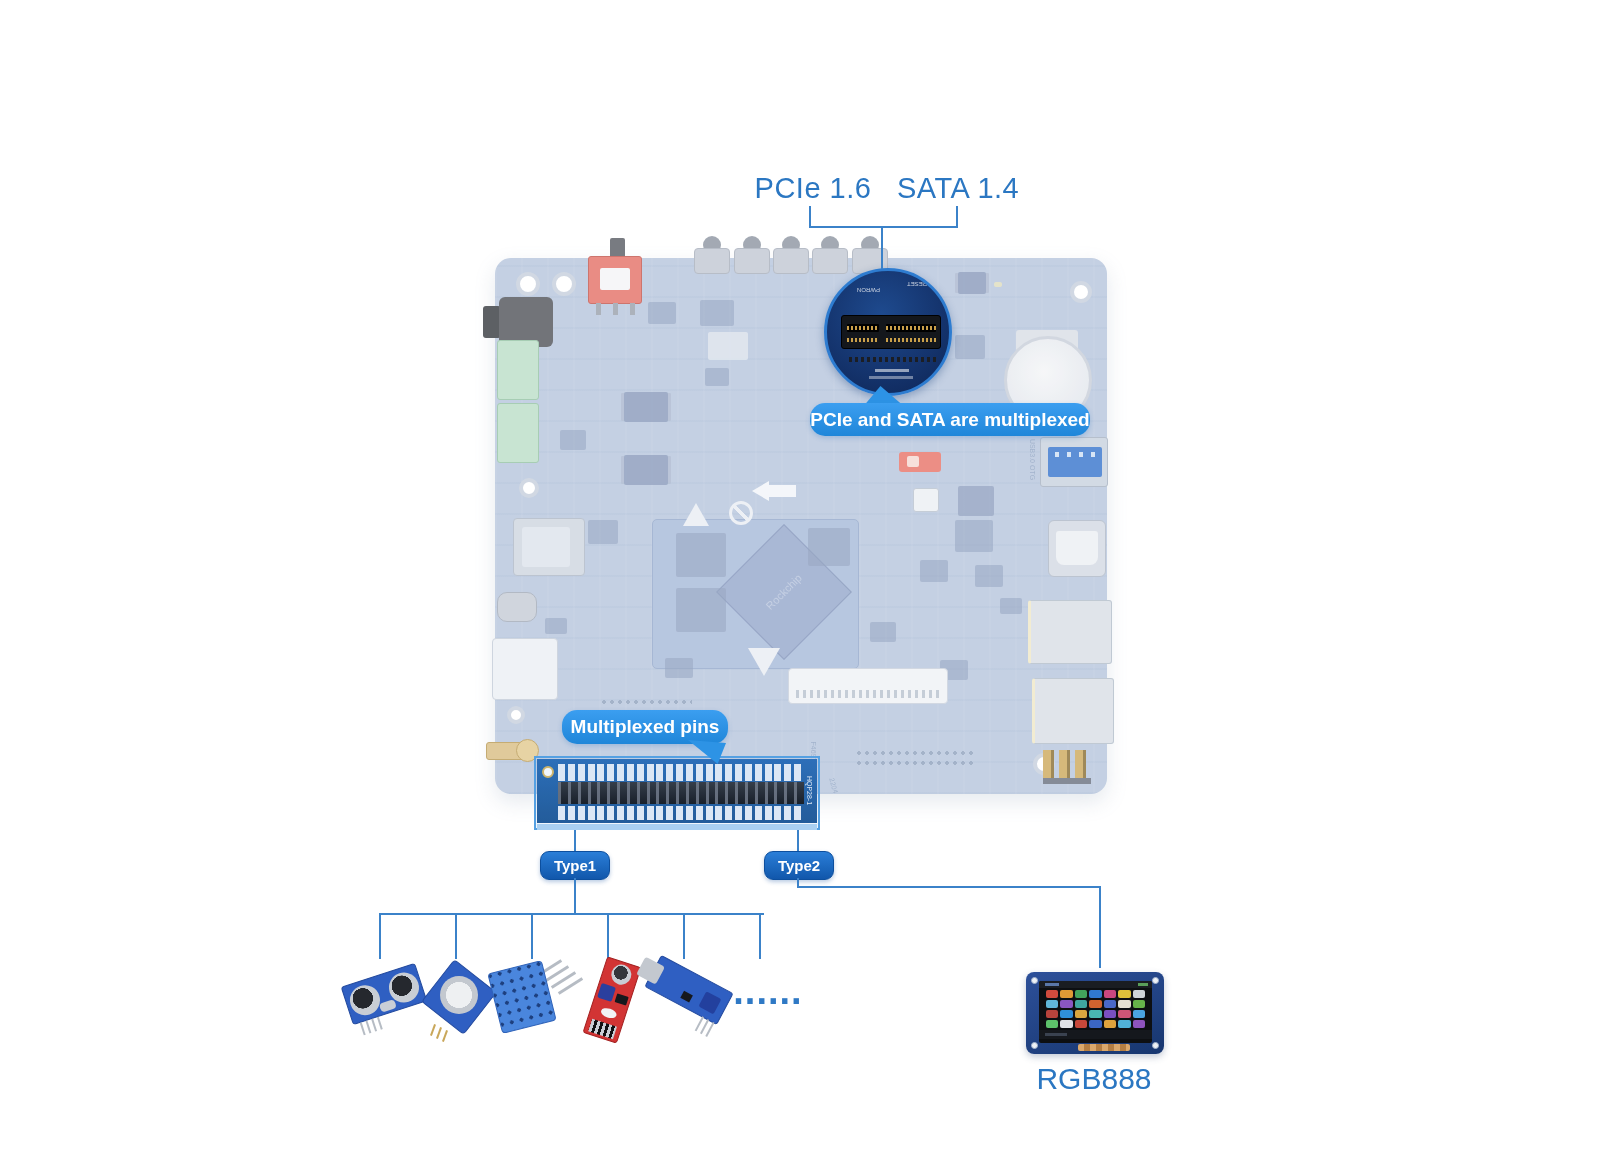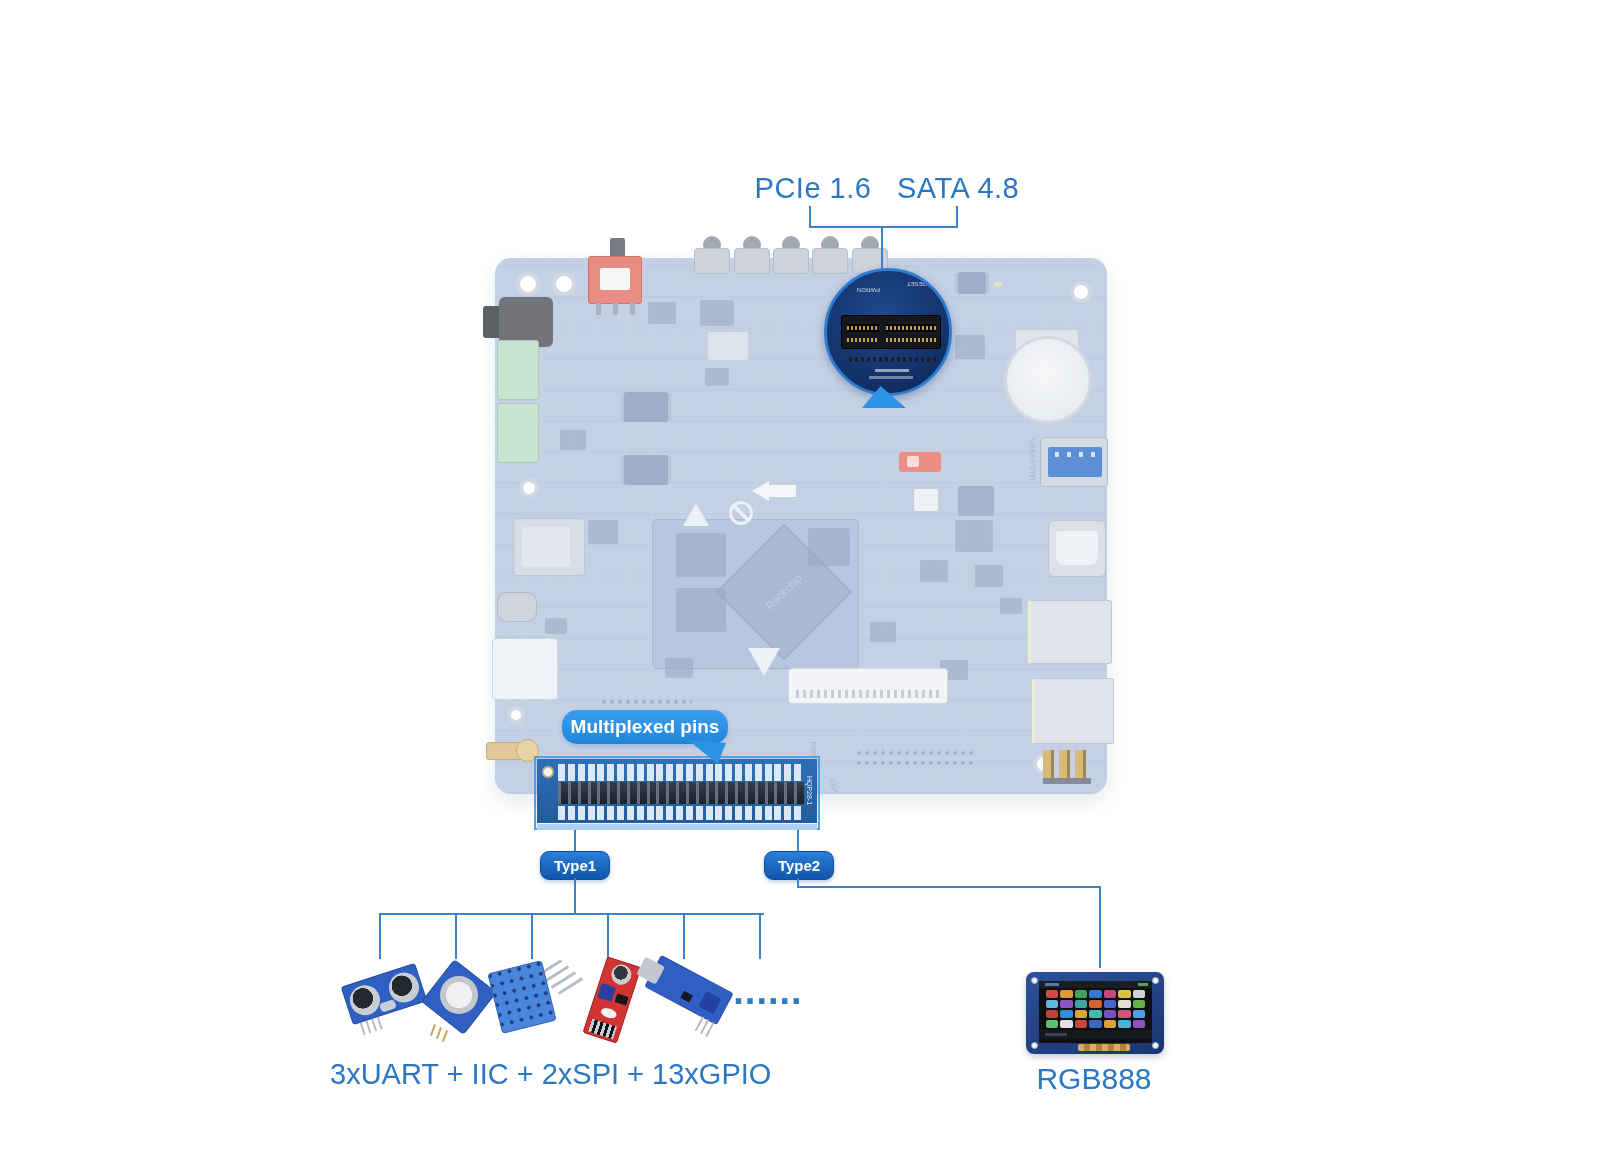--- a/index.html
+++ b/index.html
@@ -202,27 +202,30 @@
       <div class="goldrow" style="left:44px;top:10px;width:50px;"></div>
       <div class="goldrow" style="left:5px;top:22px;width:32px;"></div>
       <div class="goldrow" style="left:44px;top:22px;width:50px;"></div>
     </div>
     <div class="goldrow" style="left:22px;top:86px;width:88px;height:5px;background:repeating-linear-gradient(90deg,#1b1e24 0 3px,transparent 3px 6px);"></div>
     <div class="abs" style="left:48px;top:98px;width:34px;height:3px;background:rgba(255,255,255,.55);"></div>
     <div class="abs" style="left:42px;top:105px;width:44px;height:3px;background:rgba(255,255,255,.4);"></div>
   </div>
 
   <div class="biglabel" style="left:753px;top:172px;width:120px;">PCIe 1.6</div>
-  <div class="biglabel" style="left:897px;top:172px;width:120px;">SATA 4.8</div>
+  <div class="biglabel" style="left:897px;top:172px;width:120px;">SATA 1.4</div>
   <div class="cline" style="left:809px;top:206px;width:2px;height:22px;"></div>
   <div class="cline" style="left:956px;top:206px;width:2px;height:22px;"></div>
   <div class="cline" style="left:809px;top:226px;width:149px;height:2px;"></div>
   <div class="cline" style="left:881px;top:226px;width:2px;height:43px;"></div>
 
   <div class="tail" style="left:862px;top:386px;width:44px;height:22px;clip-path:polygon(42% 0,0 100%,100% 100%);"></div>
+  <div class="bubble" style="left:810px;top:403px;width:280px;height:33px;font-size:19px;">
+    <span>PCIe and SATA are multiplexed</span>
+  </div>
   <div class="bubble" style="left:562px;top:710px;width:166px;height:34px;font-size:19px;">
     <span>Multiplexed pins</span>
   </div>
   <div class="tail" style="left:688px;top:740px;width:38px;height:24px;clip-path:polygon(0 0,100% 12%,78% 100%);"></div>
 
   <div class="cline" style="left:574px;top:830px;width:2px;height:21px;"></div>
   <div class="cline" style="left:797px;top:830px;width:2px;height:21px;"></div>
   <div class="badge" style="left:540px;top:851px;">
     <span>Type1</span>
   </div>
@@ -287,23 +290,20 @@
       <div class="pin" style="left:64px;top:34px;width:2px;height:16px;"></div>
       <div class="pin" style="left:70px;top:34px;width:2px;height:16px;"></div>
       <div class="pin" style="left:76px;top:34px;width:2px;height:16px;"></div>
     </div>
   </div>
 
   <div class="abs" style="left:732px;top:970px;width:72px;height:42px;color:#2f79c5;font-size:38px;font-weight:bold;letter-spacing:1px;line-height:42px;text-align:center;">
     <span>......</span>
   </div>
 
-  <div class="caption" style="left:330px;top:1058px;width:440px;">
-    <span>3xUART + IIC + 2xSPI + 13xGPIO</span>
-  </div>
 
   <div class="lcd-frame">
     <div class="screw" style="left:5px;top:5px;"></div>
     <div class="screw" style="right:5px;top:5px;"></div>
     <div class="screw" style="left:5px;bottom:5px;"></div>
     <div class="screw" style="right:5px;bottom:5px;"></div>
     <div class="lcd-screen">
       <div class="statusbar"></div>
       <div class="app-grid">
           <div class="app-icon" style="background: rgb(210, 75, 62);"></div>

